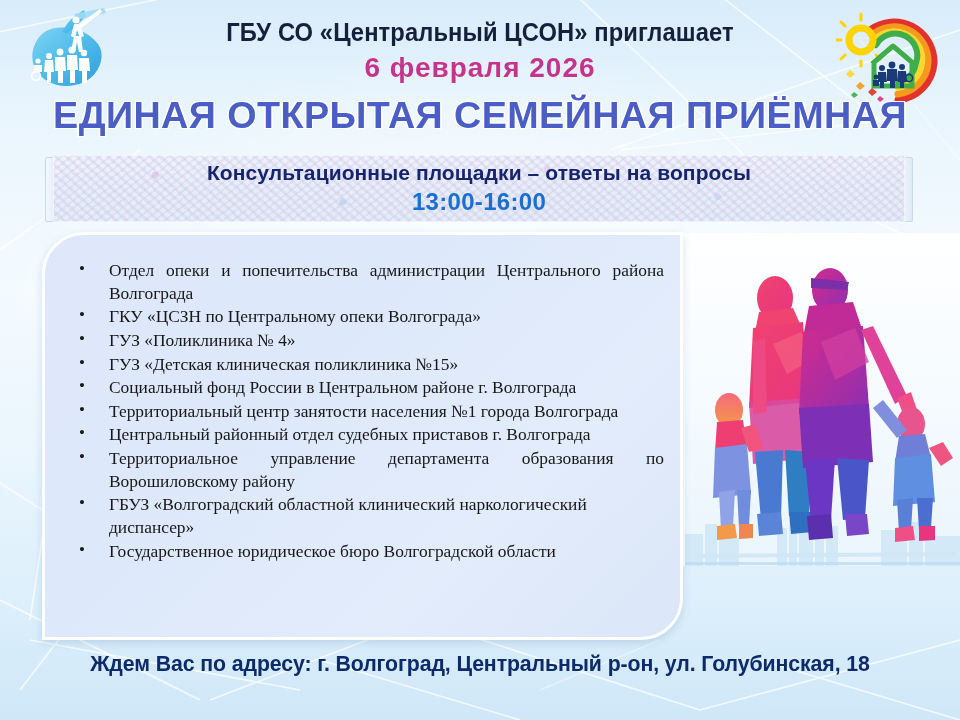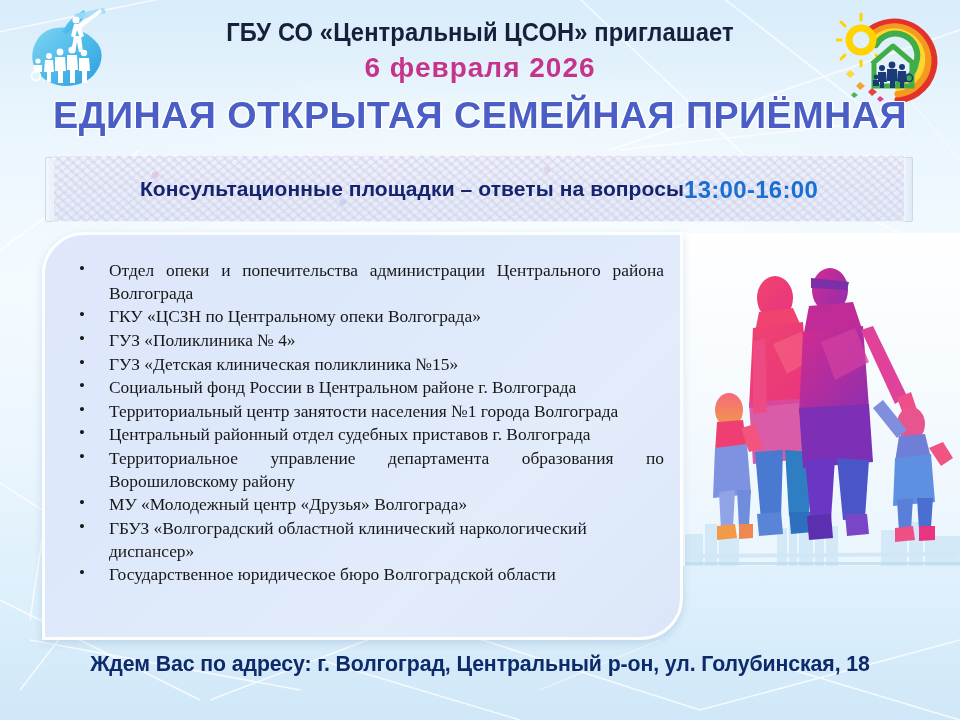--- a/index.html
+++ b/index.html
@@ -64,21 +64,21 @@
     box-shadow:inset 0 0 0 1px rgba(255,255,255,.55);
   }
   .band-tab{
     position:absolute;top:2px;width:12px;height:63px;
     background:linear-gradient(90deg,#f4f8fe,#dfe9f6);
     border:1px solid #c9d8ea;border-radius:2px;
   }
   .band-tab.l{left:0;}
   .band-tab.r{right:0;}
   .band-text{position:absolute;left:8px;top:0;width:852px;height:67px;
-    display:flex;flex-direction:row;align-items:center;justify-content:center;}
+    display:flex;flex-direction:column;align-items:center;justify-content:center;}
   .band-l1{font-size:21px;font-weight:bold;color:#16246e;white-space:nowrap;letter-spacing:.1px;}
   .band-l2{margin-top:3px;font-size:24px;font-weight:bold;color:#1a6fd2;letter-spacing:.3px;}
 
   
   .art-panel{
     position:absolute;left:683px;top:233px;width:277px;height:333px;
     background:linear-gradient(180deg,#ffffff 0%,#f4fafe 55%,#eaf5fd 100%);
     border-left:2px solid #ffffff;
   }
   .art-panel .skyline{position:absolute;left:0;bottom:0;width:277px;height:90px;}
@@ -358,21 +358,20 @@
   <div class="card">
     <ul>
       <li>Отдел опеки и попечительства администрации Центрального района Волгограда</li>
       <li class="nojust"> ГКУ «ЦСЗН по Центральному опеки Волгограда»</li>
       <li class="nojust">ГУЗ «Поликлиника № 4»</li>
       <li class="nojust">ГУЗ «Детская клиническая поликлиника №15»</li>
       <li class="nojust">Социальный фонд России в Центральном районе г. Волгограда</li>
       <li>Территориальный центр занятости населения №1 города Волгограда</li>
       <li class="nojust">Центральный районный отдел судебных приставов г. Волгограда</li>
       <li>Территориальное управление департамента образования по Ворошиловскому району</li>
-      <li class="nojust">МУ «Молодежный центр «Друзья» Волгограда»</li>
       <li class="nojust">ГБУЗ «Волгоградский областной клинический наркологический диспансер»</li>
       <li class="nojust">Государственное юридическое бюро Волгоградской области</li>
     </ul>
   </div>
 
   <div class="footer">Ждем Вас по адресу: г. Волгоград, Центральный р-он, ул. Голубинская, 18</div>
 
 </div>
 
 </body></html>

